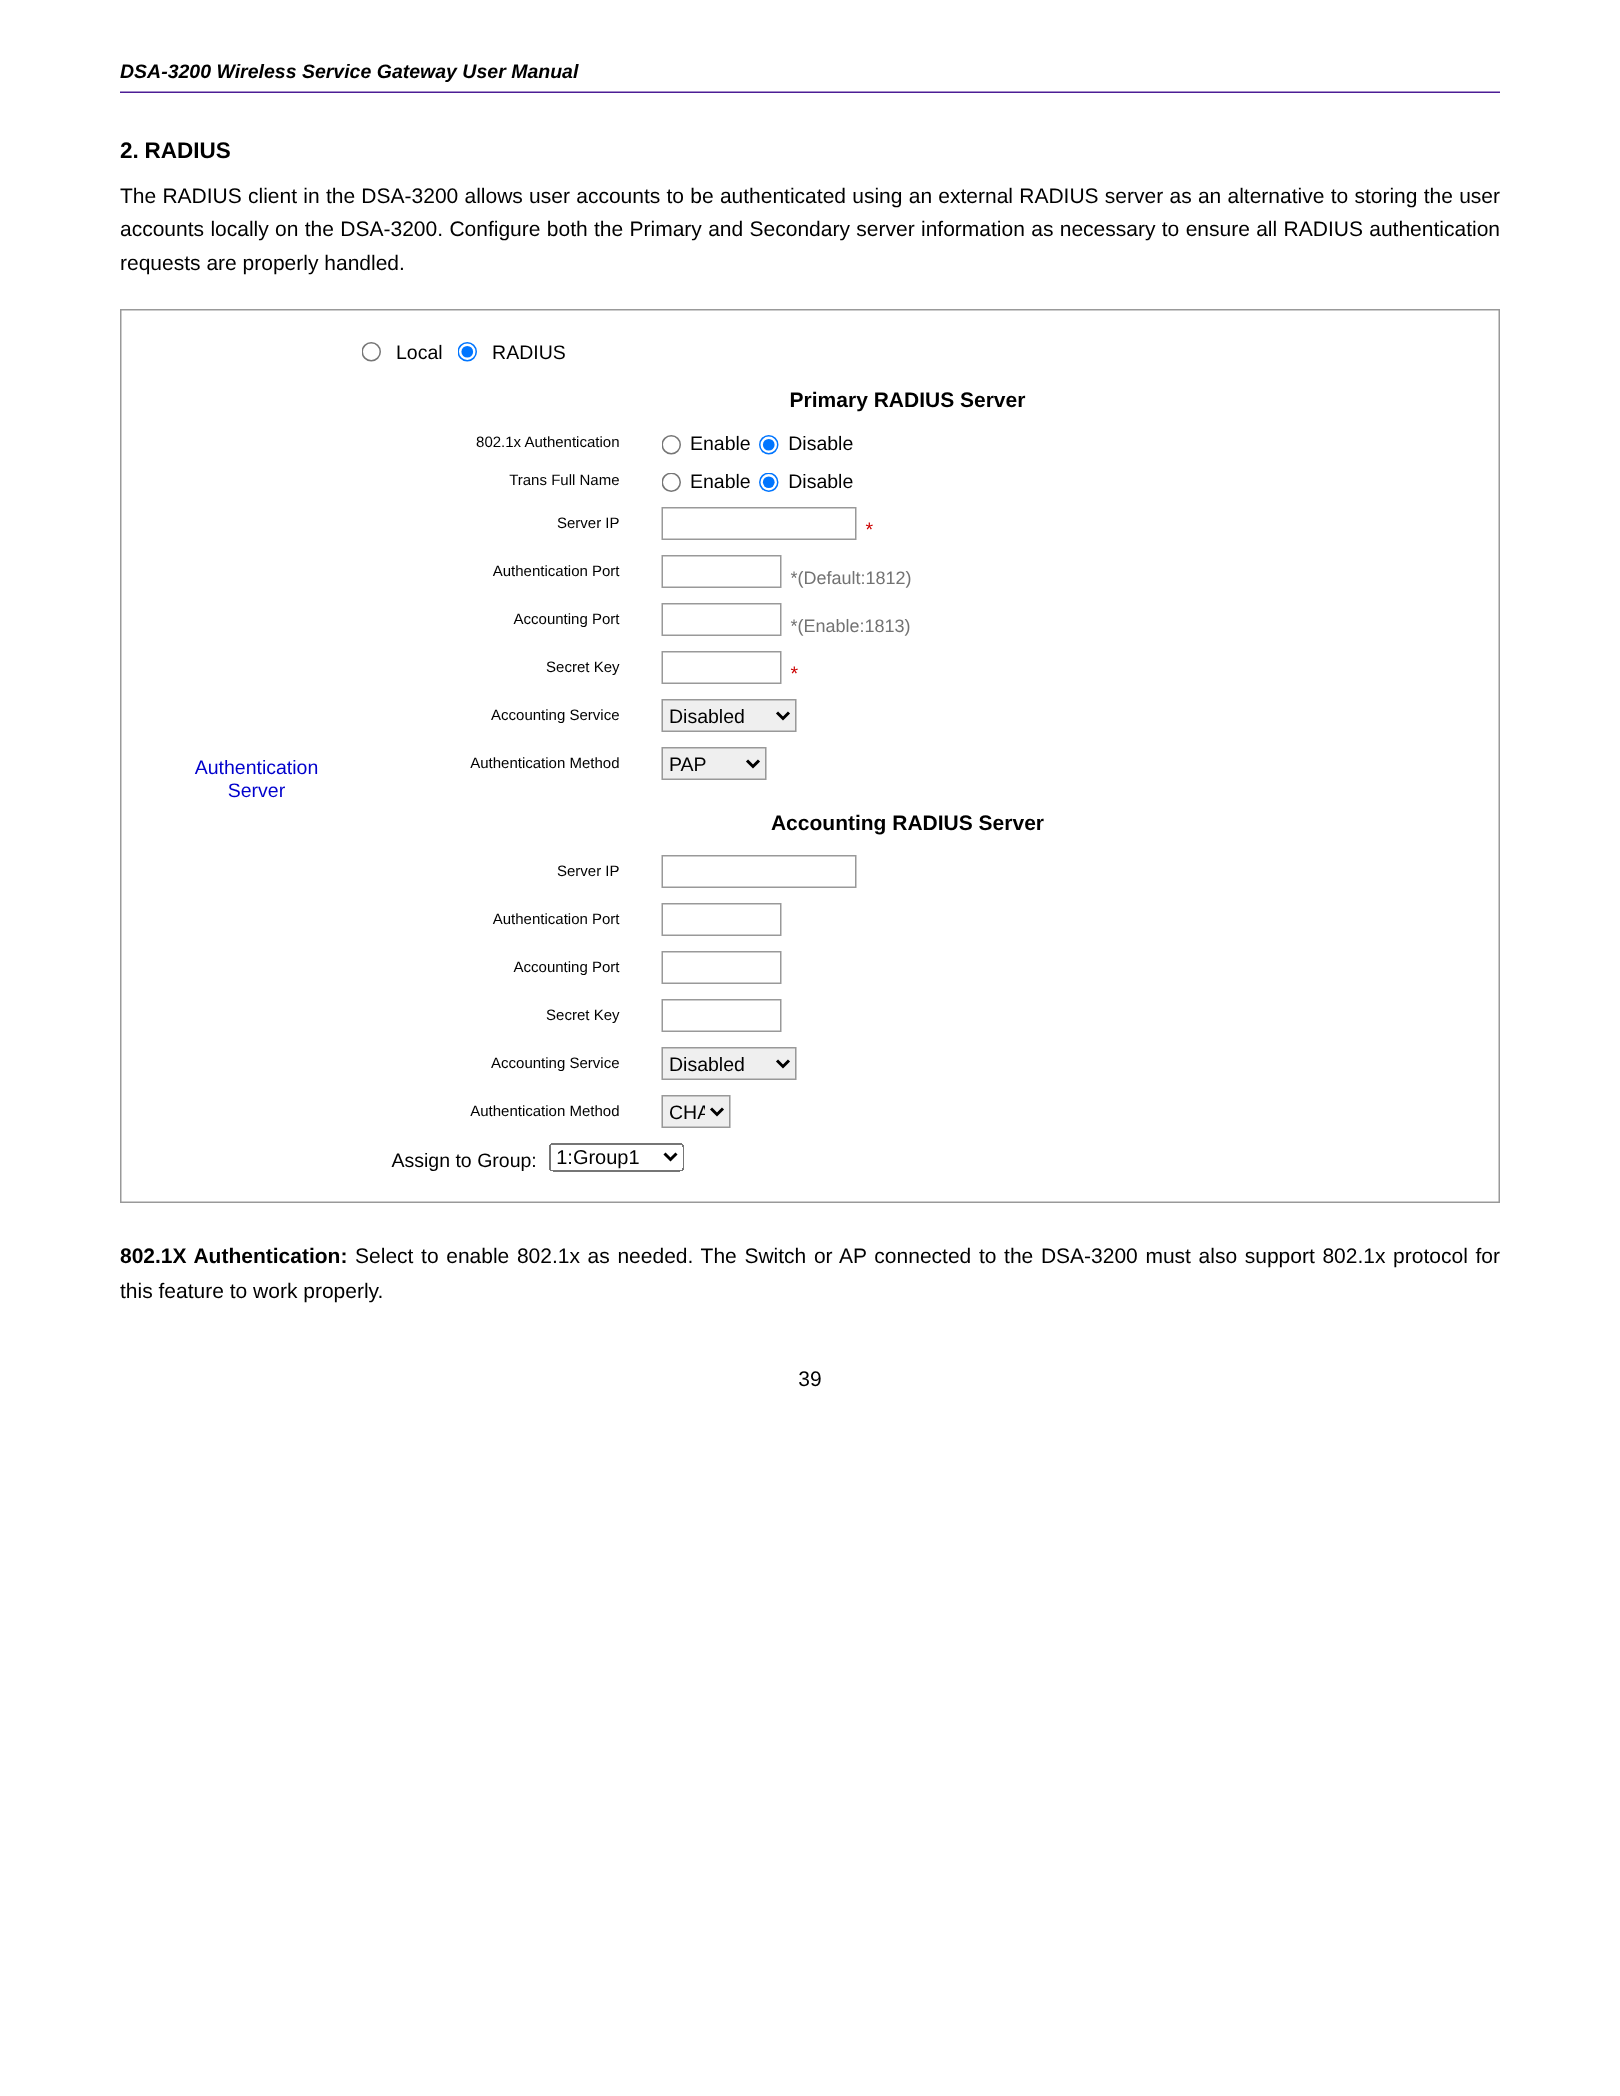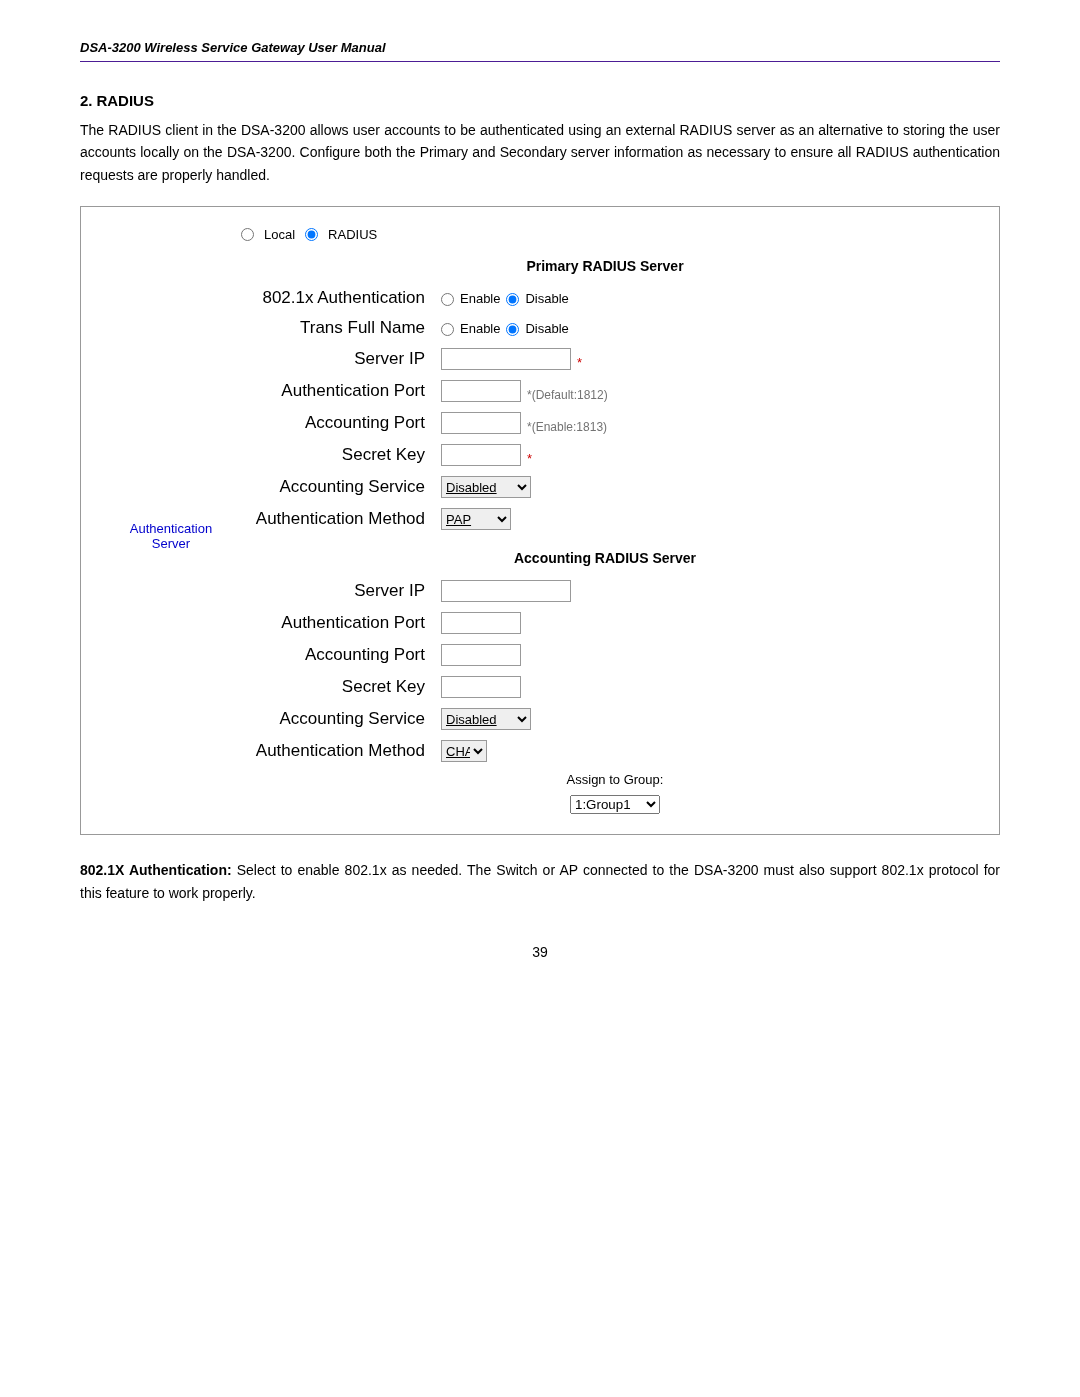--- a/index.html
+++ b/index.html
@@ -69,64 +69,62 @@
     }
     .form-row {
       display: flex;
       align-items: center;
       margin-bottom: 10px;
       font-size: 13px;
     }
     .form-row .field-label {
       width: 200px;
       text-align: right;
-      padding-right: 16px;
-      font-size: 17px;
+      padding-right: 28px;
+      font-size: 10px;
     }
     .form-row .field-control {
       display: flex;
       align-items: flex-end;
       gap: 6px;
     }
     .form-row input[type=text] {
       border: 1px solid #999;
       padding: 2px 4px;
       font-size: 13px;
       height: 22px;
     }
     .form-row select {
       border: 1px solid #999;
       padding: 2px 0;
       font-size: 13px;
       height: 22px;
       cursor: pointer;
-      text-decoration: underline;
     }
     .default-hint {
       color: #737373;
       font-size: 12px;
     }
     .required-star {
       color: #cc0000;
       font-size: 13px;
     }
     .radio-enable-disable {
       display: flex;
       align-items: center;
       gap: 8px;
       font-size: 13px;
     }
     .assign-row {
       display: flex;
-      align-items: center;
+      align-items: flex-end;
       gap: 8px;
       margin-top: 10px;
       font-size: 13px;
       padding-left: 20px;
-      flex-direction: column;
     }
     .bold-text {
       font-weight: bold;
     }
     .footer-note {
       font-size: 14px;
       line-height: 1.6;
       text-align: justify;
       margin-bottom: 16px;
     }

